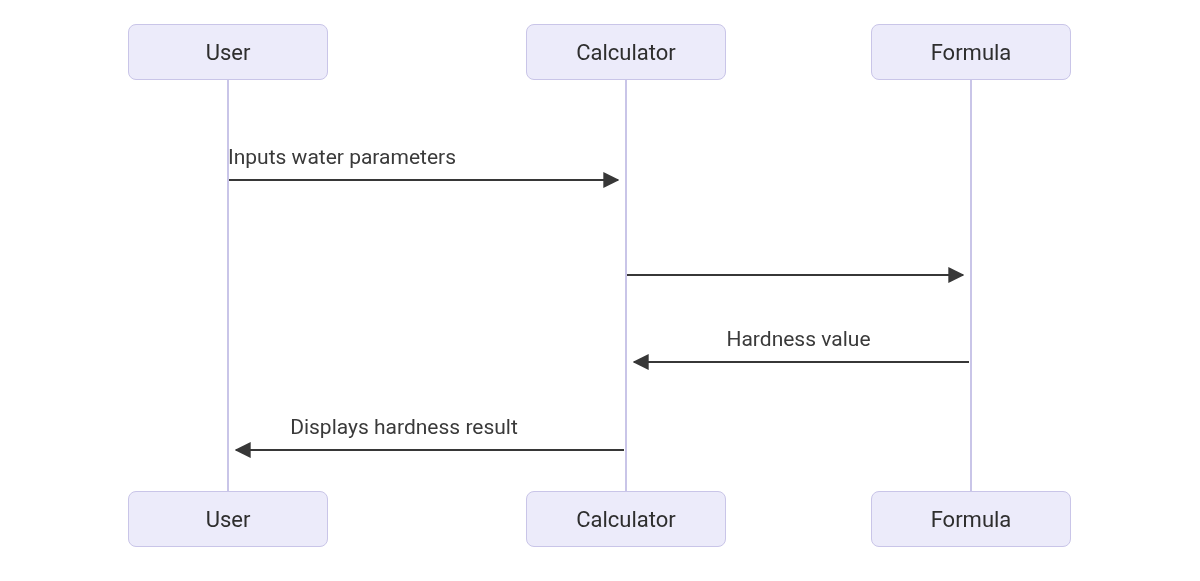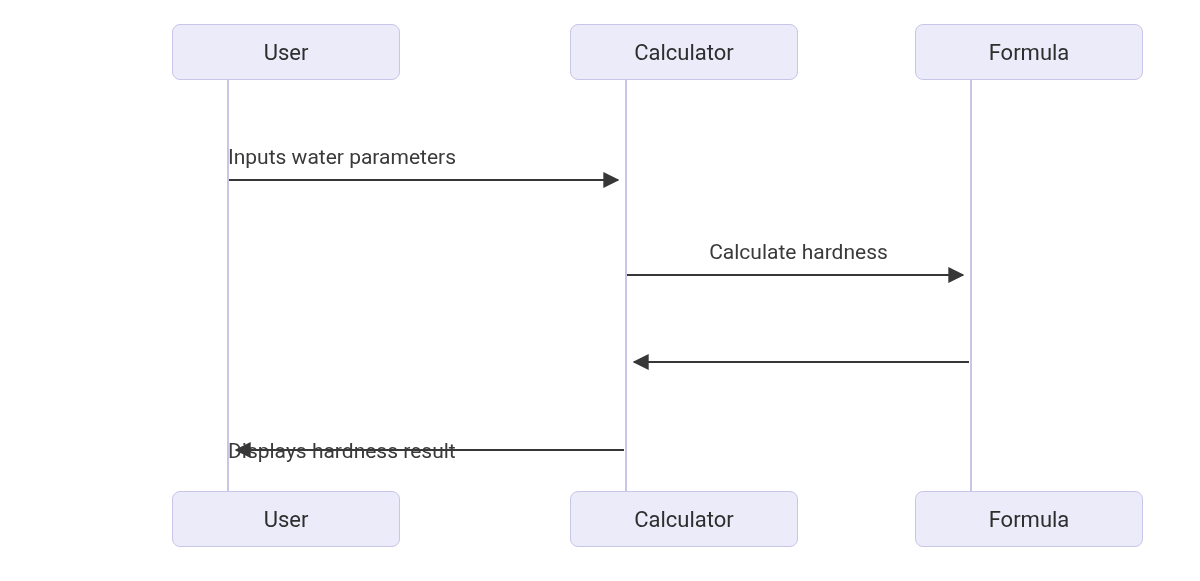--- a/index.html
+++ b/index.html
@@ -10,31 +10,30 @@
     font-family: -apple-system, BlinkMacSystemFont, "Segoe UI", Roboto, "Helvetica Neue", Arial, sans-serif;
     color: #2e2e2e;
   }
   .stage {
     position: relative;
     width: 1200px;
     height: 581px;
   }
   .actor-box {
     position: absolute;
-    width: 228px;
+    width: 200px;
     height: 56px;
     background: #ecebfa;
     border: 1.5px solid #c9c5e8;
     border-radius: 8px;
     display: flex;
     align-items: center;
     justify-content: center;
     font-size: 22px;
     color: #2e2e2e;
-    margin-left: 44px;
   }
   .lifeline {
     position: absolute;
     width: 0;
     border-left: 2px solid #c9c5e8;
   }
   .msg-label {
     position: absolute;
     font-size: 21px;
     color: #3a3a3a;
@@ -90,16 +89,16 @@
     <line x1="229" y1="180" x2="618" y2="180" stroke="#373737" stroke-width="2" marker-end="url(#arrow-right)"></line>
 
     <line x1="627" y1="275" x2="963" y2="275" stroke="#373737" stroke-width="2" marker-end="url(#arrow-right)"></line>
 
     <line x1="969" y1="362" x2="634" y2="362" stroke="#373737" stroke-width="2" marker-end="url(#arrow-right)"></line>
 
     <line x1="624" y1="450" x2="236" y2="450" stroke="#373737" stroke-width="2" marker-end="url(#arrow-right)"></line>
   </svg>
 
   <div class="msg-label" style="left:228px; width:398px; top:145px; text-align:left;">Inputs water parameters</div>
-  <div class="msg-label" style="left:626px; width:345px; top:240px; text-align:center;">Calculate hardness</div>
-  <div class="msg-label" style="left:228px; width:352px; top:415px; text-align:left;margin-top:24px;">Displays hardness result</div>
+  <div class="msg-label" style="left:626px; width:345px; top:327px; text-align:center;">Hardness value</div>
+  <div class="msg-label" style="left:228px; width:352px; top:415px; text-align:center;">Displays hardness result</div>
 
 </div>
 
 </body></html>

